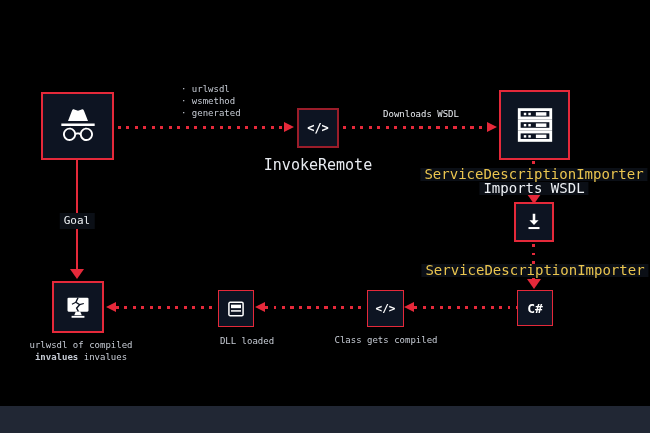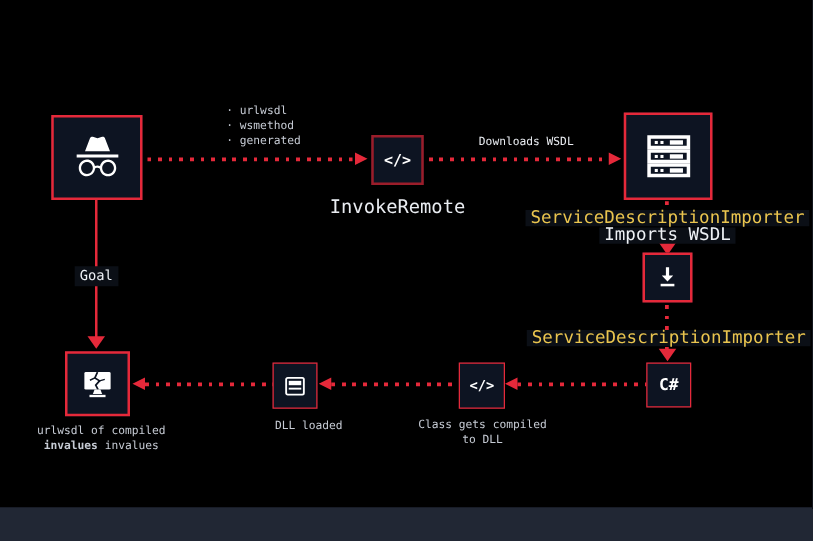--- a/index.html
+++ b/index.html
@@ -112,21 +112,20 @@
   </div>
 
   <div class="hdash" style="left:414px;top:306px;width:103px;"></div>
   <div class="arr left" style="left:404px;top:302px;"></div>
 
   <div class="node thin" style="left:367px;top:290px;width:37px;height:37px;">
     <span class="glyph" style="font-size:11px;">&lt;/&gt;</span>
   </div>
   <div class="txt center" style="left:386px;top:334px;">
     <div>Class gets compiled</div>
-    <div>to DLL</div>
   </div>
 
   <div class="hdash" style="left:265px;top:306px;width:102px;"></div>
   <div class="arr left" style="left:255px;top:302px;"></div>
 
   <div class="node thin" style="left:218px;top:290px;width:36px;height:37px;">
     <span>
       <svg width="20" height="20" viewBox="0 0 24 24">
         <rect x="3.5" y="4" width="17" height="16" rx="1.5" fill="none" stroke="#ffffff" stroke-width="1.8"></rect>
         <rect x="6" y="6.8" width="12" height="4.2" fill="#ffffff"></rect>

